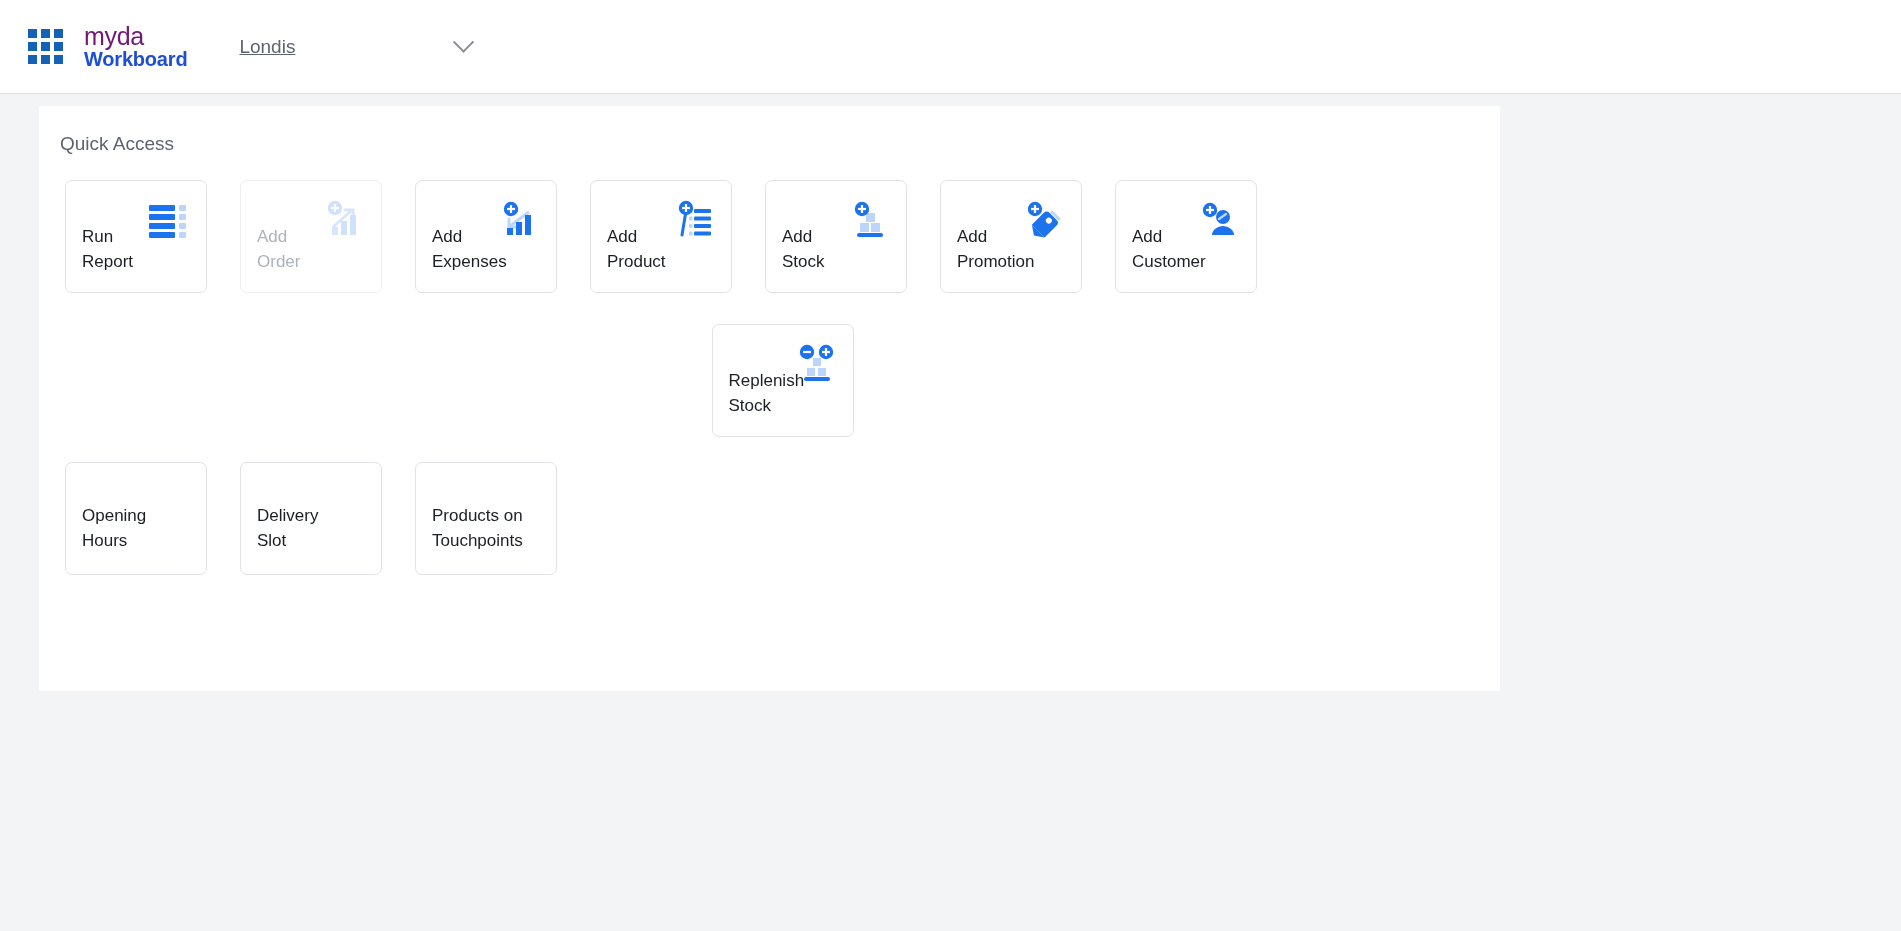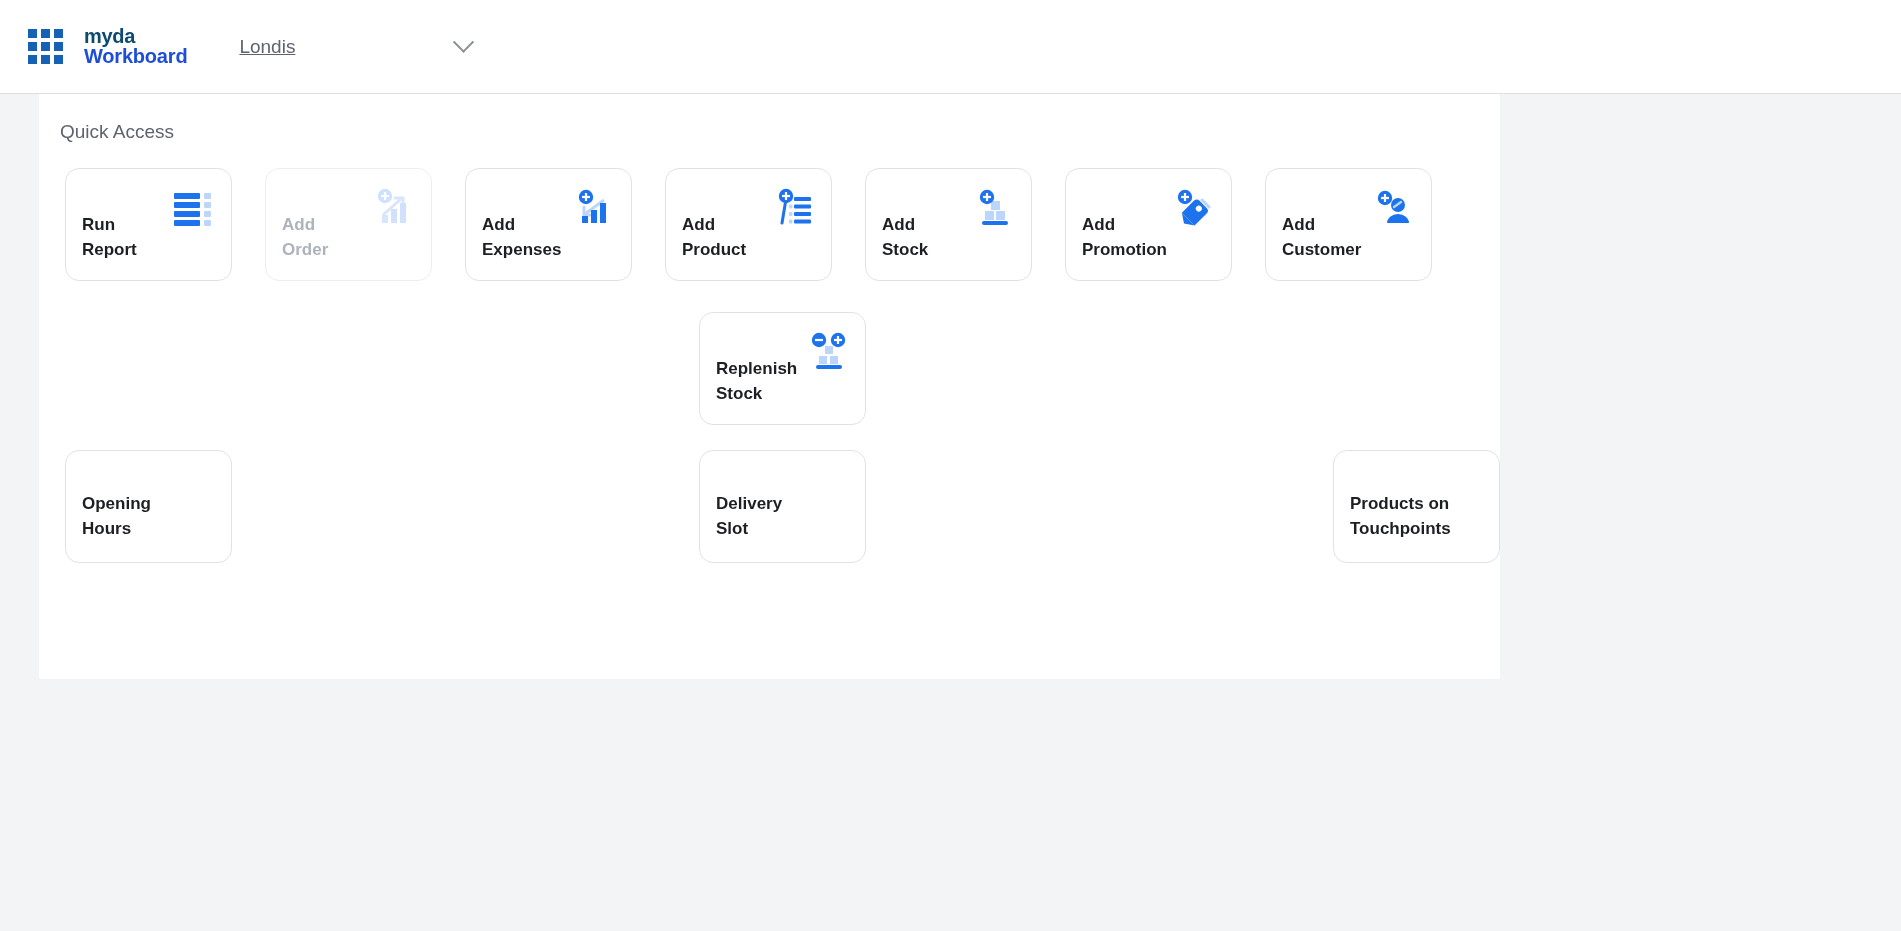--- a/index.html
+++ b/index.html
@@ -25,23 +25,23 @@
     display: grid;
     grid-template-columns: repeat(3, 9px);
     grid-template-rows: repeat(3, 9px);
     gap: 4px;
     margin-right: 21px;
     flex: 0 0 auto;
   }
   .grid-icon i { background: #1561b3; display: block; width: 9px; height: 9px; }
   .brand { line-height: 1.05; margin-right: 36px; }
   .brand-top {
-    font-size: 20px;
-    color: #0c4a6e;
-    font-weight: 700;
+    font-size: 25px;
+    color: #701a75;
+    font-weight: 400;
     letter-spacing: -0.3px;
     display: block;
   }
   .brand-bottom {
     font-size: 20px;
     color: #1d4ed8;
     font-weight: 700;
     letter-spacing: -0.2px;
     display: block;
     margin-top: -1px;
@@ -79,50 +79,49 @@
     width: 48px; height: 48px;
     border-radius: 50%;
     background: #b83843;
     cursor: pointer;
   }
 
   
   .panel {
     position: absolute;
     left: 39px;
-    top: 94px;
+    top: 106px;
     width: 1461px;
     height: 585px;
     background: #ffffff;
     border-radius: 2px;
   }
   .section-title {
     font-size: 19px;
     color: #5d6470;
     font-weight: 400;
     padding-left: 21px;
   }
   #quick-title { padding-top: 27px; }
   #manage-title { margin-top: 0; }
 
   .card-row {
     display: flex;
     gap: 33px;
     padding-left: 26px;
   }
   .card {
-    width: 167px;
+    width: 142px;
     height: 113px;
     border: 1px solid #e0e2e5;
-    border-radius: 14px;
+    border-radius: 7px;
     background: #fff;
     position: relative;
     cursor: pointer;
     flex: 0 0 auto;
-    font-weight: bold;
   }
   .card.disabled { cursor: default; border-color: #eceef0; }
   .card-label {
     position: absolute;
     left: 16px;
     bottom: 18px;
     font-size: 17px;
     line-height: 25px;
     color: #1c1f24;
     white-space: pre-line;
@@ -292,21 +291,21 @@
             <circle cx="33" cy="11" r="7.2" fill="#1d72ed"></circle>
             <rect x="29" y="9.9" width="8" height="2.2" fill="#fff"></rect>
             <rect x="31.9" y="7" width="2.2" height="8" fill="#fff"></rect>
           </svg></span>
         <span class="card-label">Replenish
 Stock</span>
       </div>
     </div>
 
 
-  <div class="card-row" id="manage-row" style="margin-top:25px;justify-content:space-between;">
+  <div class="card-row" id="manage-row" style="margin-top:25px;">
       <div class="card noicon">
         <span class="card-label">Opening
 Hours</span>
       </div>
       <div class="card noicon">
         <span class="card-label">Delivery
 Slot</span>
       </div>
       <div class="card noicon">
         <span class="card-label">Products on

